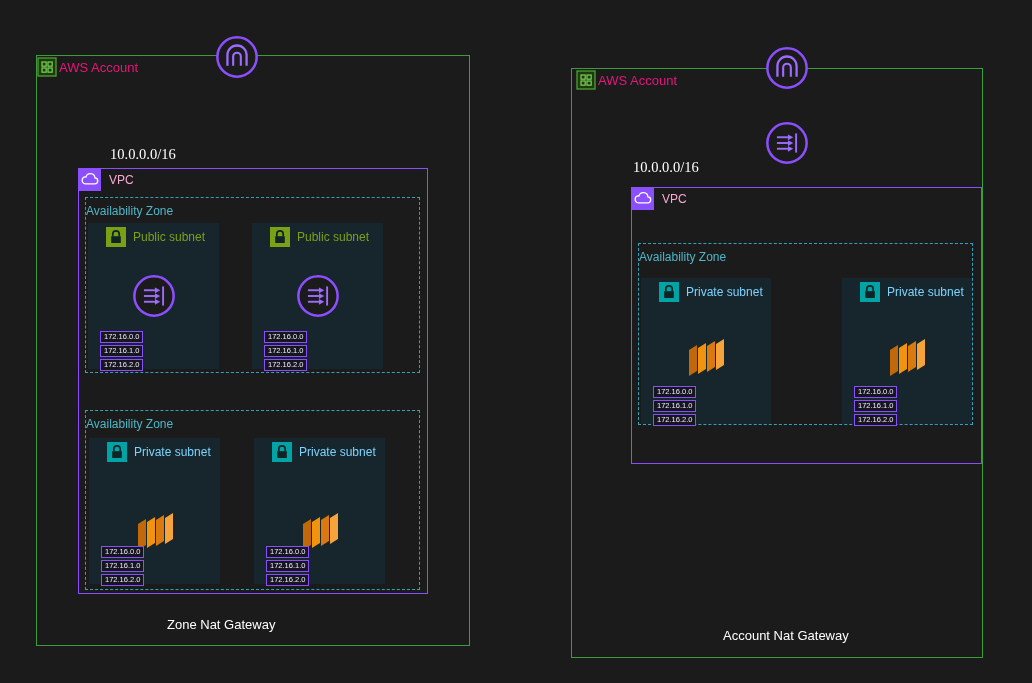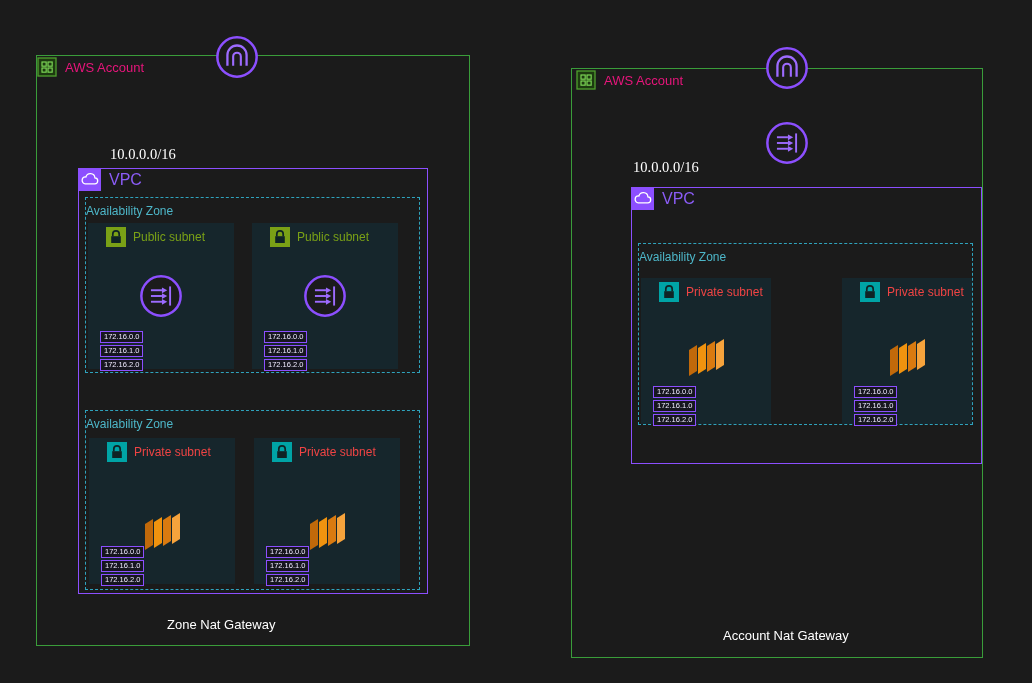--- a/index.html
+++ b/index.html
@@ -1,37 +1,37 @@
 <!DOCTYPE html>
 <html><head>
 <meta charset="utf-8">
 <style>
   html,body{margin:0;padding:0;background:#101010;}
   .canvas{
     position:relative;width:1032px;height:683px;background:#1b1b1b;
     font-family:"Liberation Sans",sans-serif;overflow:hidden;
   }
   .account-box{position:absolute;border:1px solid #3a9d3a;}
-  .account-tag{position:absolute;display:flex;align-items:center;gap:8px;}
+  .account-tag{position:absolute;display:flex;align-items:center;gap:2px;}
   .account-label{color:#e7157b;font-size:13px;}
   .icon20{width:20px;height:20px;display:block;}
   .icon22{width:22px;height:22px;display:block;}
   .circle-icon{position:absolute;width:46px;height:46px;}
   .cidr{position:absolute;color:#ffffff;font-family:"Liberation Serif",serif;font-size:14.5px;}
   .vpc-box{position:absolute;border:1px solid #8c4fff;}
   .vpc-tag{position:absolute;display:flex;align-items:center;gap:8px;}
-  .vpc-label{color:#8b5cf6;font-size:16px;}
+  .vpc-label{color:#f9a8d4;font-size:12px;}
   .az-box{position:absolute;border:1px dashed #2fa3bd;}
   .az-label{text-align:left;color:#4db6c8;font-size:12px;padding-top:6px;}
-  .subnet{position:absolute;width:146px;height:146px;background:#16262c;}
+  .subnet{position:absolute;width:131px;height:146px;background:#16262c;}
   .subnet-sm{width:130px;}
   .subnet-header{position:absolute;left:18px;top:4px;display:flex;align-items:center;gap:7px;}
   .subnet-label{font-size:12px;white-space:nowrap;}
   .public{color:#7aa116;}
-  .private{color:#ef4444;}
+  .private{color:#7dd3fc;}
   .lock-public{color:#7aa116;}
   .lock-private{color:#00a4a6;}
   .nat-pos{left:50%;top:50%;transform:translate(-50%,-50%);}
   .server-icon{position:absolute;width:54px;height:54px;left:50%;transform:translate(-50%,-50%);}
   .ips{position:absolute;left:-3px;bottom:-2px;display:flex;flex-direction:column;gap:2px;padding-left:15px;}
   .ip{
     border:1px solid #8c4fff;background:#16161f;color:#efeaff;
     font-size:7.5px;line-height:1.35;padding:0 3px;width:max-content;
   }
   .caption{position:absolute;color:#ffffff;font-size:13px;white-space:nowrap;}

